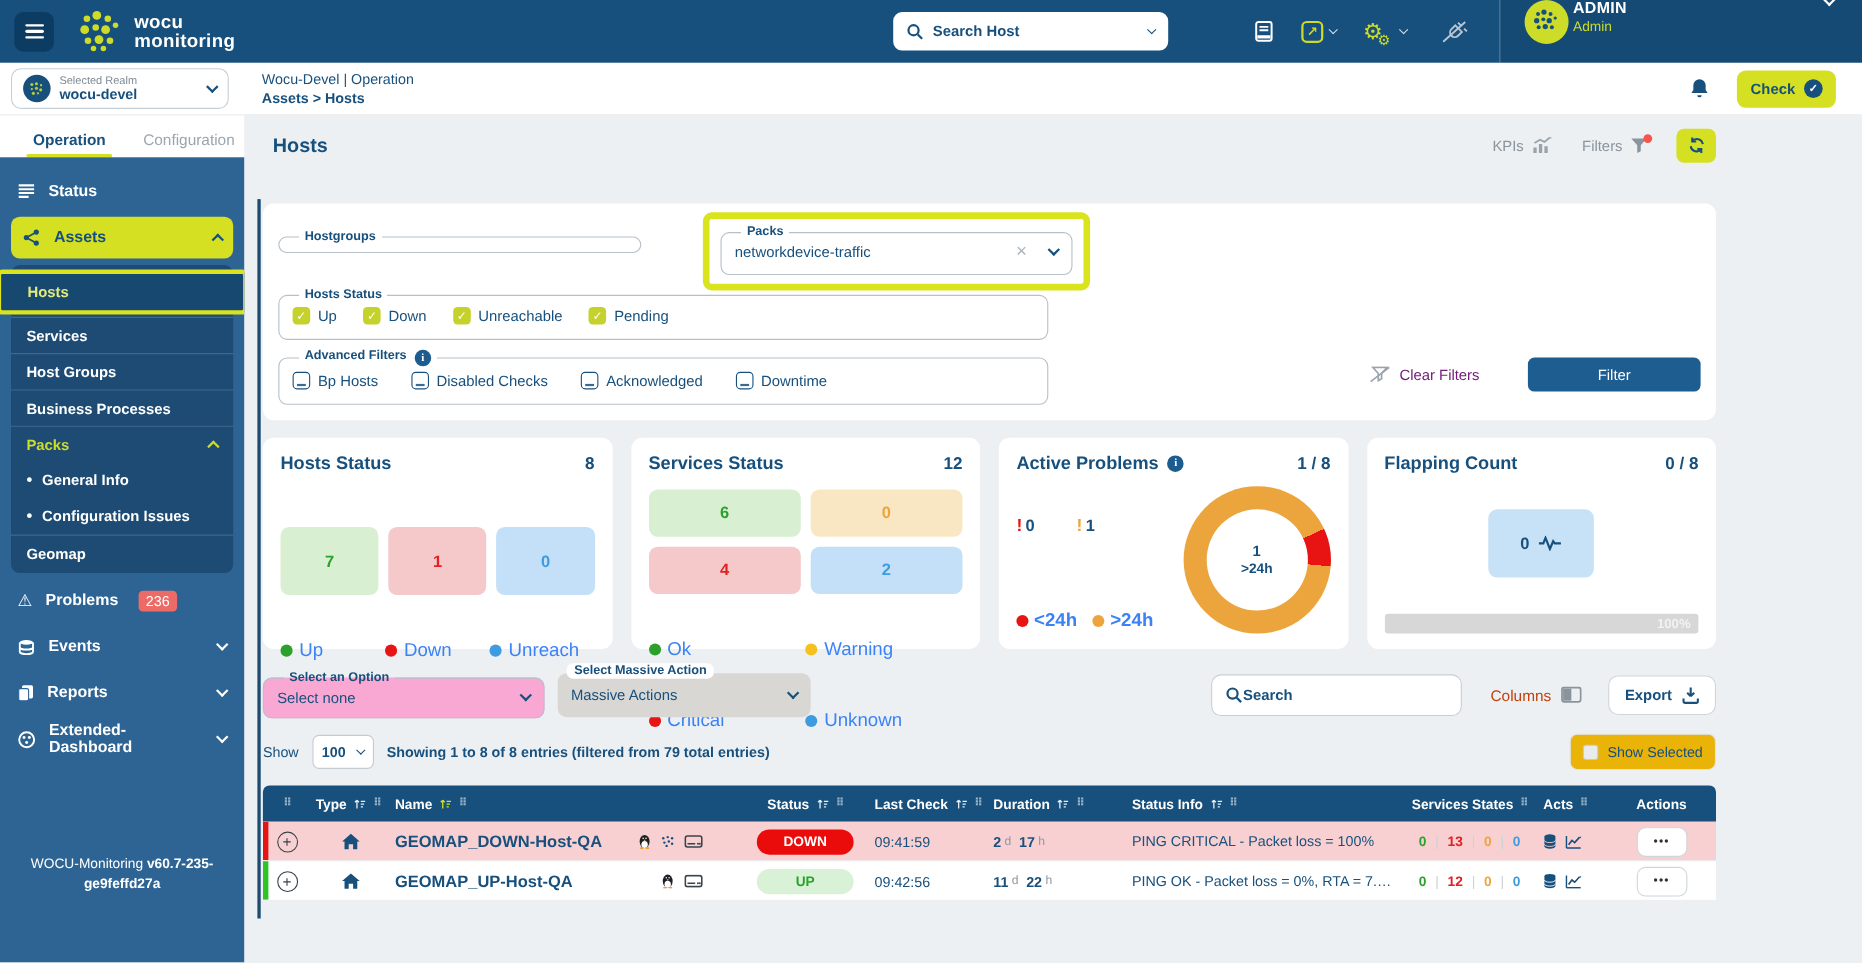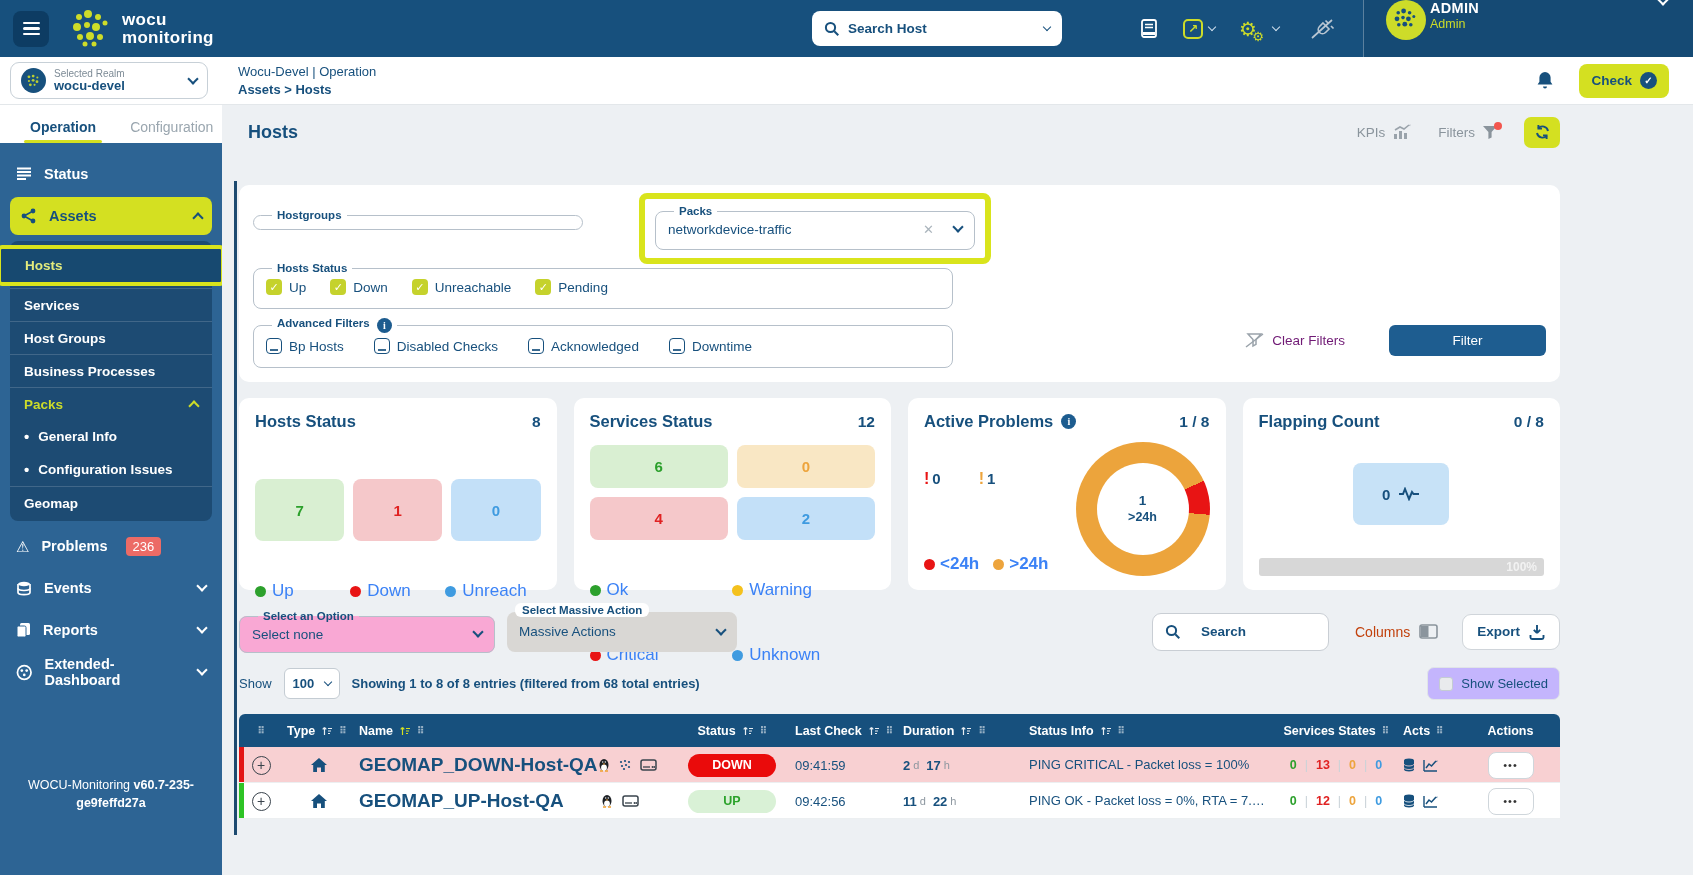--- a/index.html
+++ b/index.html
@@ -132,48 +132,48 @@
   .flap-block{margin:32px auto 0;width:96px;height:62px;background:#c7e2f7;border-radius:8px;display:flex;align-items:center;justify-content:center;gap:8px;color:#17507d;font-weight:700;font-size:15px;}
   .flap-bar{margin-top:auto;height:18px;background:#d7d7d7;border-radius:3px;display:flex;align-items:center;justify-content:flex-end;padding-right:7px;color:#f2f2f2;font-size:12px;font-weight:700;}
 
   
   .controls{margin:20px 0 0 3px;display:flex;align-items:center;gap:12px;}
   .fs-option{width:256px;background:#f9a8d4;padding-bottom:6px;}
   .fs-option .chv{margin-left:auto;color:#17507d;}
   .massive{position:relative;width:230px;height:40px;background:#d9d7d4;border-radius:8px;display:flex;align-items:center;padding:0 12px;color:#17507d;font-size:13.5px;}
   .massive-label{position:absolute;top:-9px;left:8px;background:#fff;border-radius:6px;padding:1px 7px;font-size:11.5px;font-weight:700;color:#17507d;}
   .massive .chv{margin-left:auto;}
-  .search-box{margin-left:auto;width:177px;height:38px;border:1px solid #c9ced4;border-radius:9px;background:#fff;display:flex;align-items:center;gap:20px;padding:0 12px;}
+  .search-box{margin-left:auto;width:228px;height:38px;border:1px solid #c9ced4;border-radius:9px;background:#fff;display:flex;align-items:center;gap:0;padding:0 12px;}
   .search-box input{border:none;outline:none;flex:1;font:700 13.5px "Liberation Sans",sans-serif;color:#17507d;background:transparent;width:100%;}
   .search-box input::placeholder{color:#17507d;opacity:1;}
   .columns{display:flex;align-items:center;gap:9px;color:#c2410c;font-size:14px;margin:0 12px 0 14px;cursor:pointer;}
   .export-btn{height:36px;border:1px solid #d0d5da;background:#fff;border-radius:9px;padding:0 14px;display:flex;align-items:center;gap:9px;font:700 13.5px "Liberation Sans",sans-serif;color:#17507d;cursor:pointer;}
 
   .show-row{margin:14px 0 0 3px;display:flex;align-items:center;gap:12px;font-size:13px;color:#17507d;}
   .show-select{width:56px;height:31px;border:1px solid #c4ccd3;border-radius:6px;background:#fff;display:flex;align-items:center;justify-content:space-between;padding:0 8px;font-weight:700;color:#17507d;cursor:pointer;}
   .show-select .chv{color:#17507d;}
   .showing{font-weight:600;}
-  .show-selected{margin-left:auto;height:33px;border:1px solid #e0e4e8;background:#c4b5fd;border-radius:7px;display:flex;align-items:center;gap:8px;padding:0 11px;color:#17507d;font-size:13px;cursor:pointer;}
+  .show-selected{margin-left:auto;height:33px;border:1px solid #e0e4e8;background:#eab308;border-radius:7px;display:flex;align-items:center;gap:8px;padding:0 11px;color:#17507d;font-size:13px;cursor:pointer;}
   .ss-box{width:14px;height:14px;border:1px solid #c4ccd3;background:#e9ebed;border-radius:3px;}
 
   
   .tbl{margin:14px 0 0 3px;}
   .thead,.trow{display:grid;grid-template-columns:44px 72px 318px 118px 108px 126px 248px 126px 62px 1fr;align-items:center;}
   .thead{height:33px;background:#17507d;color:#fff;border-radius:6px 6px 0 0;font-size:12.5px;font-weight:700;}
   .th{display:flex;align-items:center;gap:6px;padding:0 4px;}
   .drag{font-size:10px;opacity:.55;letter-spacing:-1px;cursor:grab;}
   .sort{flex:none;opacity:.9;cursor:pointer;}
   .sort.on{color:#d4e021;opacity:1;}
   .trow{height:36px;background:#fff;border-bottom:1px solid #eceff1;font-size:13px;color:#17507d;}
   .trow.down{background:#f8d0d2;box-shadow:inset 5px 0 0 #e31414;}
   .trow.up{box-shadow:inset 5px 0 0 #2ec426;}
   .expand{width:19px;height:19px;border:1.6px solid #39434c;border-radius:50%;color:#39434c;display:flex;align-items:center;justify-content:center;font-size:14px;line-height:1;margin:0 auto;cursor:pointer;}
   .cell{padding:0 4px;display:flex;align-items:center;}
   .cell.center{justify-content:center;}
-  .hostname{font-weight:700;font-size:19px;white-space:nowrap;}
+  .hostname{font-weight:700;font-size:15px;white-space:nowrap;}
   .os-icons{margin-left:auto;margin-right:30px;display:flex;align-items:center;gap:9px;}
   .pill{min-width:88px;text-align:center;border-radius:999px;padding:4.5px 10px;font-weight:700;font-size:12.5px;}
   .pill.down{background:#ea0b0b;color:#fff;}
   .pill.up{background:#d9f1d6;color:#2aa22a;}
   .dur-v{font-weight:700;} .dur-u{font-size:11px;color:#8d97a0;margin:0 7px 0 3px;}
   .sinfo{white-space:nowrap;overflow:hidden;text-overflow:ellipsis;display:block;line-height:36px;}
   .states{display:flex;align-items:center;gap:8px;font-weight:700;font-size:12.5px;justify-content:center;width:100%;}
   .st-ok{color:#2ca02c;}.st-cr{color:#e02222;}.st-wa{color:#eda43c;}.st-un{color:#3f9be0;}
   .sep{color:#c9d2d8;font-weight:400;}
   .acts{display:flex;gap:8px;align-items:center;}
@@ -654,21 +654,21 @@
         </svg>
       </button>
     </div>
 
     <div class="show-row">
       <span>Show</span>
       <span class="show-select">
         <span>100</span>
         <span class="chv sm"></span>
       </span>
-      <span class="showing">Showing 1 to 8 of 8 entries (filtered from 68 total entries)</span>
+      <span class="showing">Showing 1 to 8 of 8 entries (filtered from 79 total entries)</span>
       <span class="show-selected">
         <span class="ss-box"></span>
         <span>Show Selected</span>
       </span>
     </div>
 
     <div class="tbl">
       <div class="thead">
         <div class="th" style="justify-content:center">
             <span class="drag">⠿</span>

